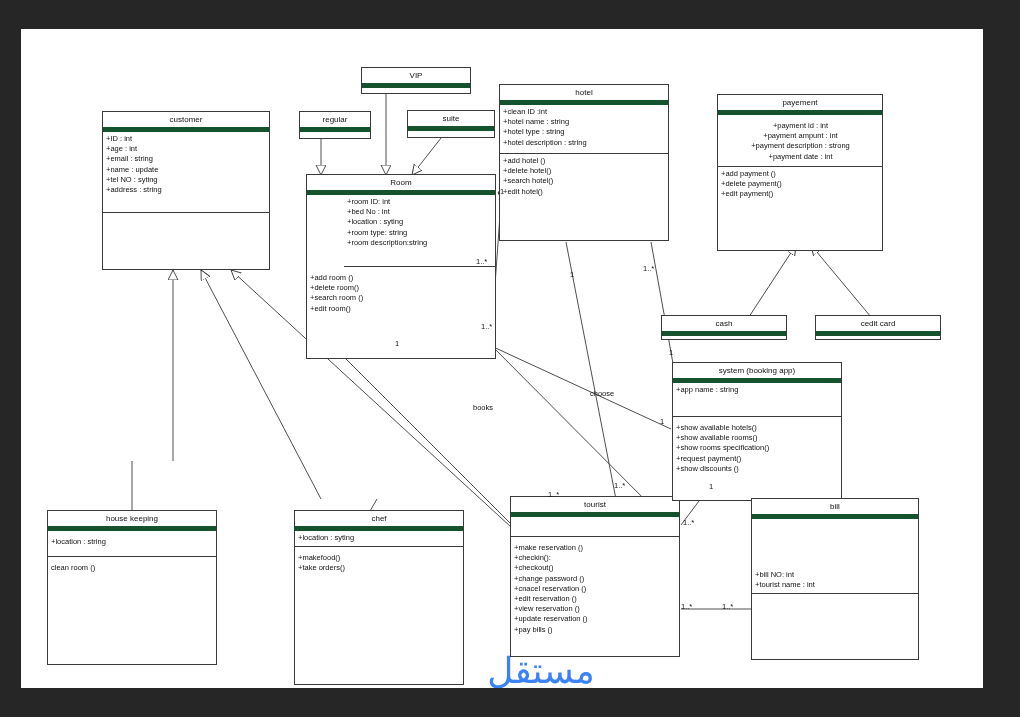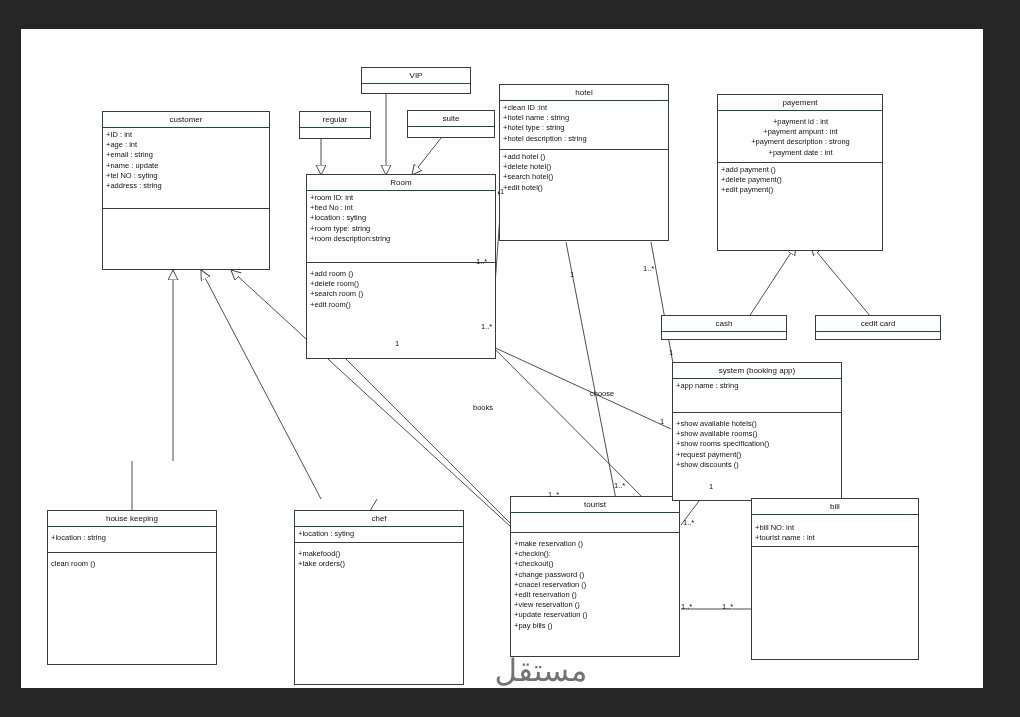--- a/index.html
+++ b/index.html
@@ -38,21 +38,21 @@
     box-sizing: border-box;
     border: 1px solid #3a3a3a;
     background: #ffffff;
     font-size: 7.5px;
     color: #111111;
     z-index: 5;
   }
   .uml .cname {
     text-align: center;
     padding: 3px 2px 3px 2px;
-    border-bottom: 1px solid #14532d;
+    border-bottom: 5px solid #14532d;
     font-size: 8px;
     line-height: 9px;
     white-space: nowrap;
   }
   .uml .cmp {
     box-sizing: border-box;
     padding: 2px 2px 2px 3px;
     border-bottom: 1px solid #3a3a3a;
     line-height: 10.2px;
   }
@@ -75,24 +75,24 @@
     position: absolute;
     left: 400px;
     top: 625px;
     width: 240px;
     text-align: center;
     z-index: 2;
     color: #e8e8e8;
     user-select: none;
   }
   #watermark .wm-ar {
-    font-size: 31px;
+    font-size: 36px;
     line-height: 33px;
     font-family: Liberation Sans, sans-serif;
-    color: #737373;
+    color: #3b82f6;
   }
   #watermark .wm-lat {
     font-size: 19px;
     line-height: 21px;
     letter-spacing: 0.5px;
     color: #e4e4e4;
   }
 </style>
 </head>
 <body>
@@ -186,21 +186,21 @@
         <div class="row">+email : string</div>
         <div class="row">+name : update</div>
         <div class="row">+tel NO : syting</div>
         <div class="row">+address : string</div>
       </div>
       <div class="cmp last"></div>
     </div>
 
     <div class="uml" style="left:285px; top:145px; width:190px; height:185px;">
       <div class="cname">Room</div>
-      <div class="cmp" style="height:72px;">
+      <div class="cmp" style="height:72px;margin-left:37px;">
         <div class="row">+room ID: int</div>
         <div class="row">+bed No : int</div>
         <div class="row">+location : syting</div>
         <div class="row">+room type: string</div>
         <div class="row">+room description:string</div>
       </div>
       <div class="cmp last gap">
         <div class="row">+add room ()</div>
         <div class="row">+delete room()</div>
         <div class="row">+search room ()</div>
@@ -274,21 +274,21 @@
         <div class="row">+show available hotels()</div>
         <div class="row">+show available rooms()</div>
         <div class="row">+show rooms specification()</div>
         <div class="row">+request payment()</div>
         <div class="row">+show discounts ()</div>
       </div>
     </div>
 
     <div class="uml" style="left:730px; top:469px; width:168px; height:162px;">
       <div class="cname">bill</div>
-      <div class="cmp" style="height:32px; padding-top:8px;">
+      <div class="cmp" style="height:32px; padding-top:8px;margin-top:43px;">
         <div class="row">+bill NO: int</div>
         <div class="row">+tourist name : int</div>
       </div>
       <div class="cmp last"></div>
     </div>
 
     <div class="uml" style="left:26px; top:481px; width:170px; height:155px;">
       <div class="cname">house keeping</div>
       <div class="cmp" style="height:26px; padding-top:6px;">
         <div class="row">+location : string</div>

